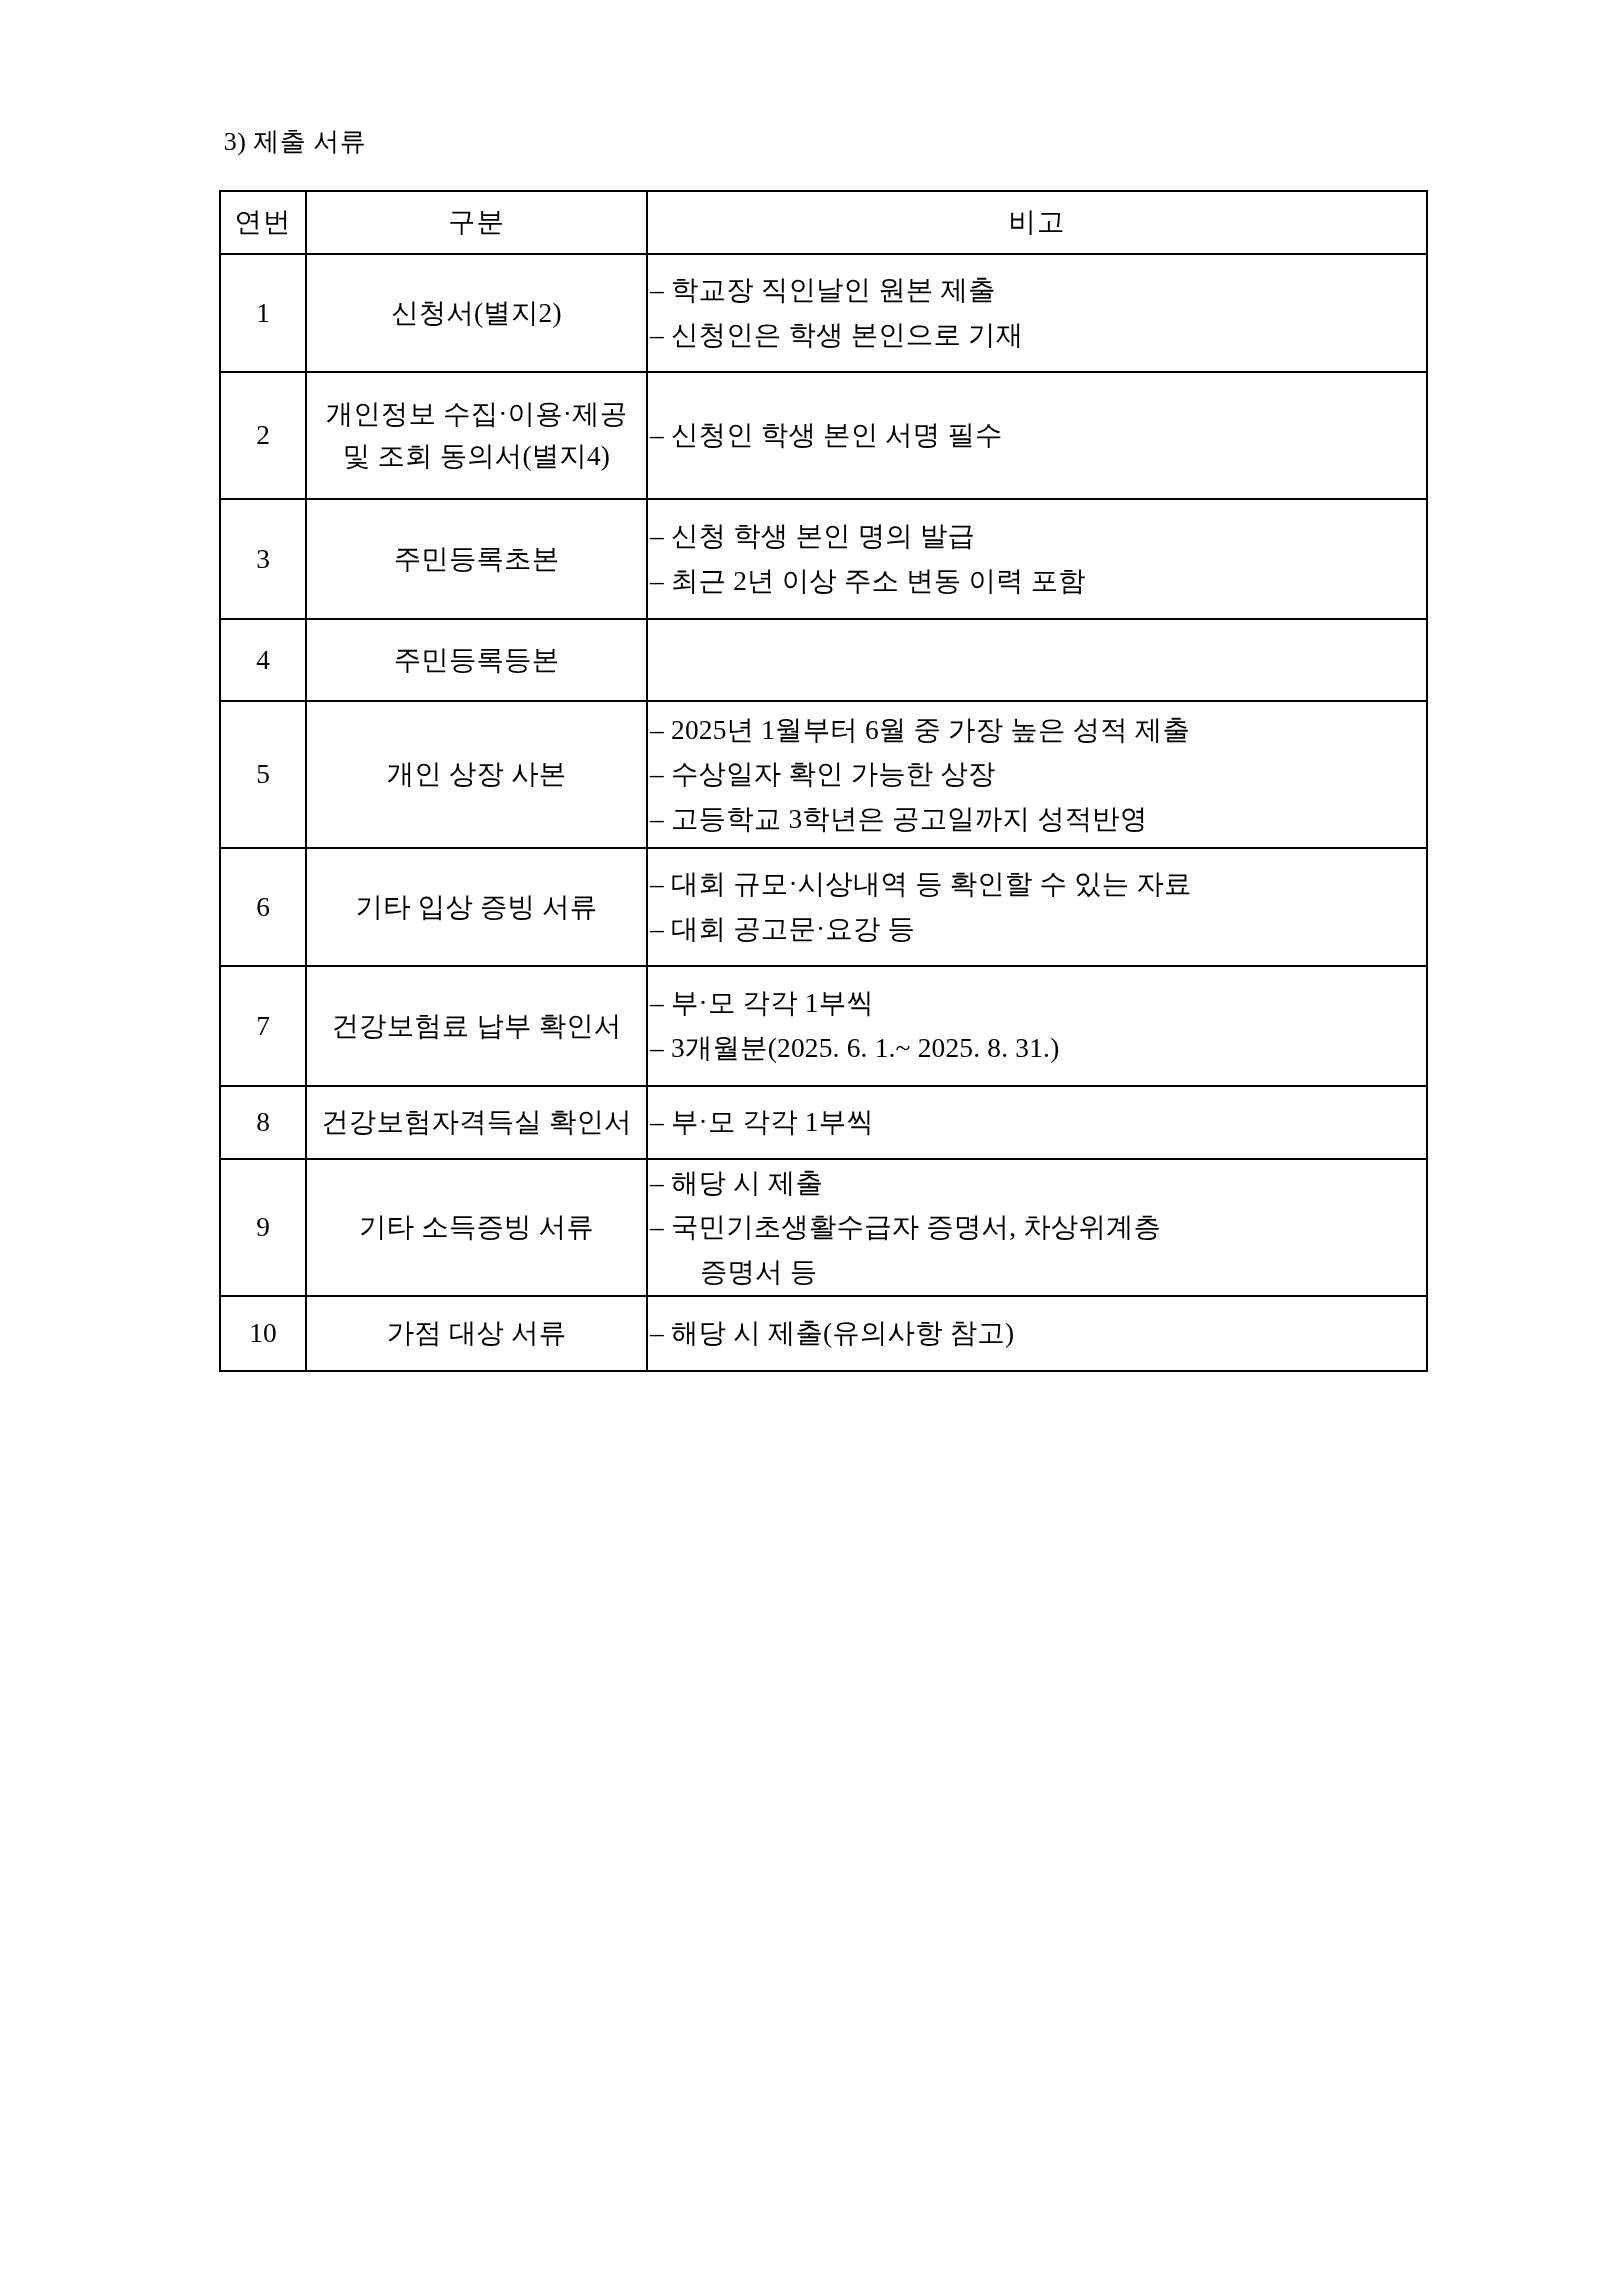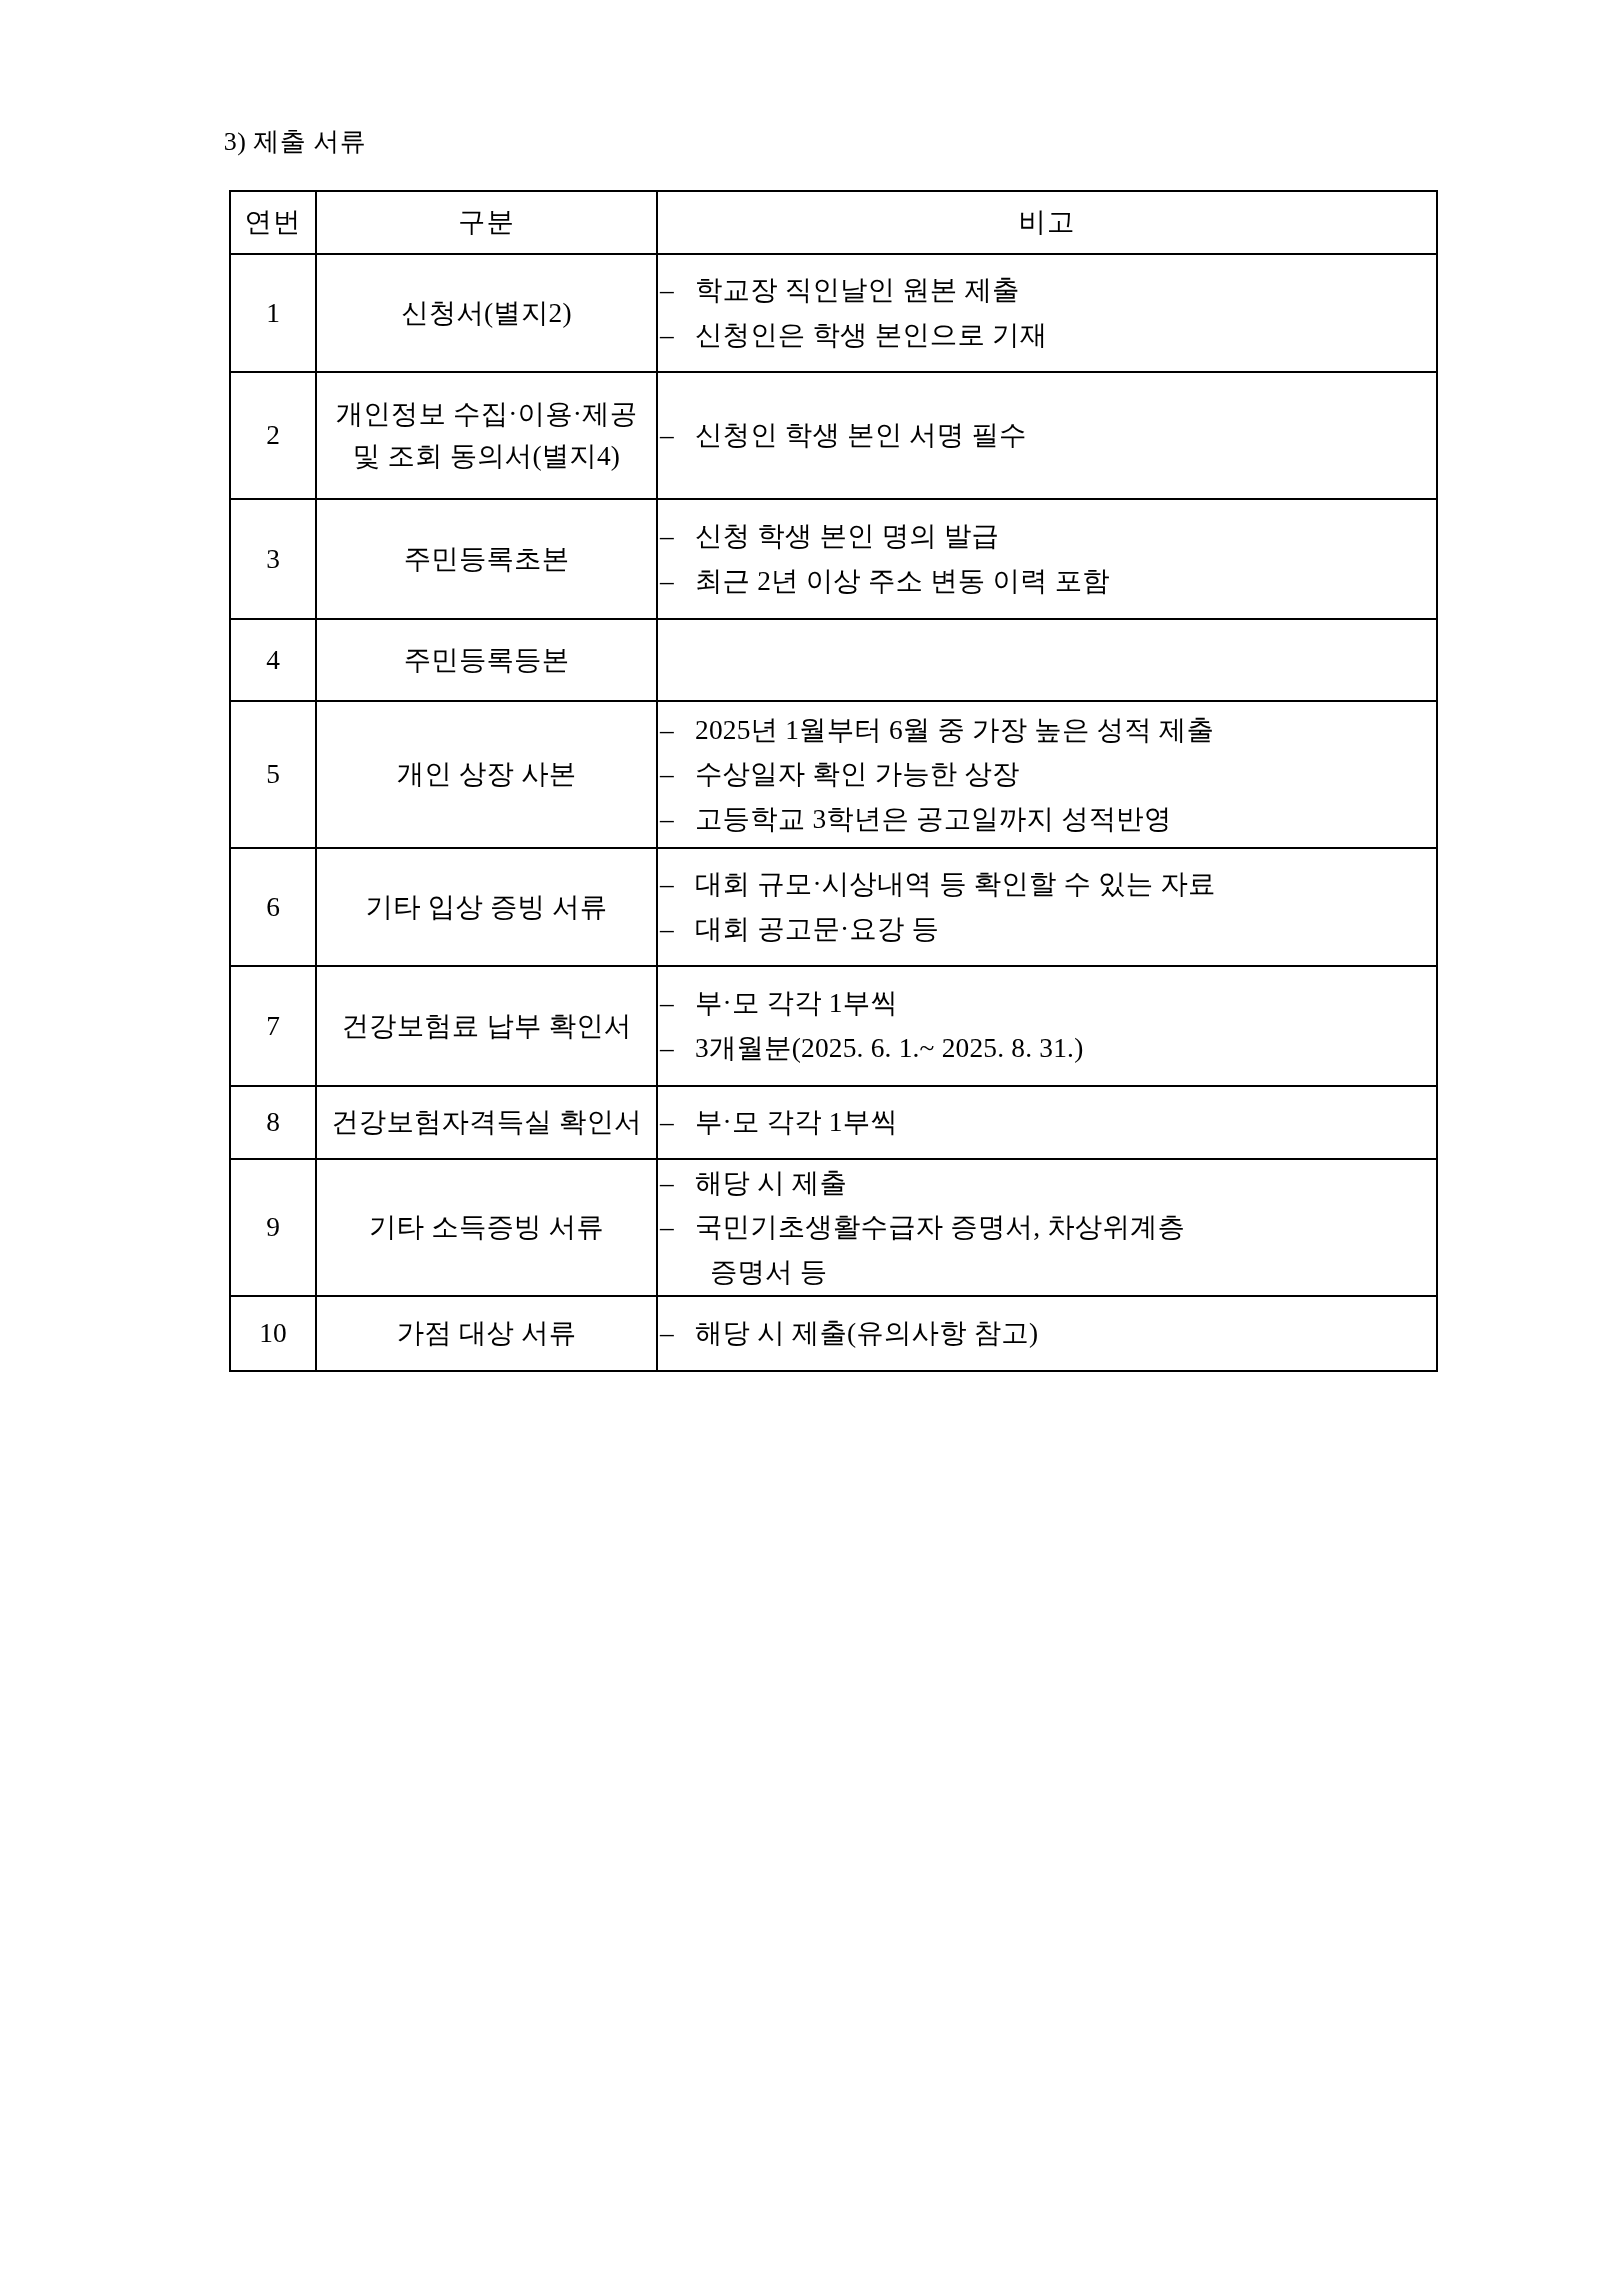--- a/index.html
+++ b/index.html
@@ -29,21 +29,21 @@
     line-height: 1.3;
     letter-spacing: 0.5px;
     margin: 0 0 31px 15.7px;
     font-weight: normal;
     white-space: pre;
   }
   table.docs-table {
     width: 1208px;
     border-collapse: collapse;
     table-layout: fixed;
-    margin-left: 21px;
+    margin-left: 11px;
   }
   table.docs-table th,
   table.docs-table td {
     border: 2px solid #000000;
     padding: 0;
     vertical-align: middle;
     font-weight: normal;
     font-size: 27.4px;
     line-height: 1.55;
   }
@@ -74,21 +74,21 @@
     padding: 13.7px 15.7px 13.7px 17.6px;
     text-align: left;
   }
   ul.note-list {
     list-style: none;
     margin: 0;
     padding: 0;
   }
   ul.note-list li {
     position: relative;
-    padding-left: 37px;
+    padding-left: 23px;
     margin: 2px 0;
     white-space: pre-line;
     letter-spacing: 0.2px;
   }
   ul.note-list li::before {
     content: "–";
     position: absolute;
     left: 2px;
     top: 0;
   }

